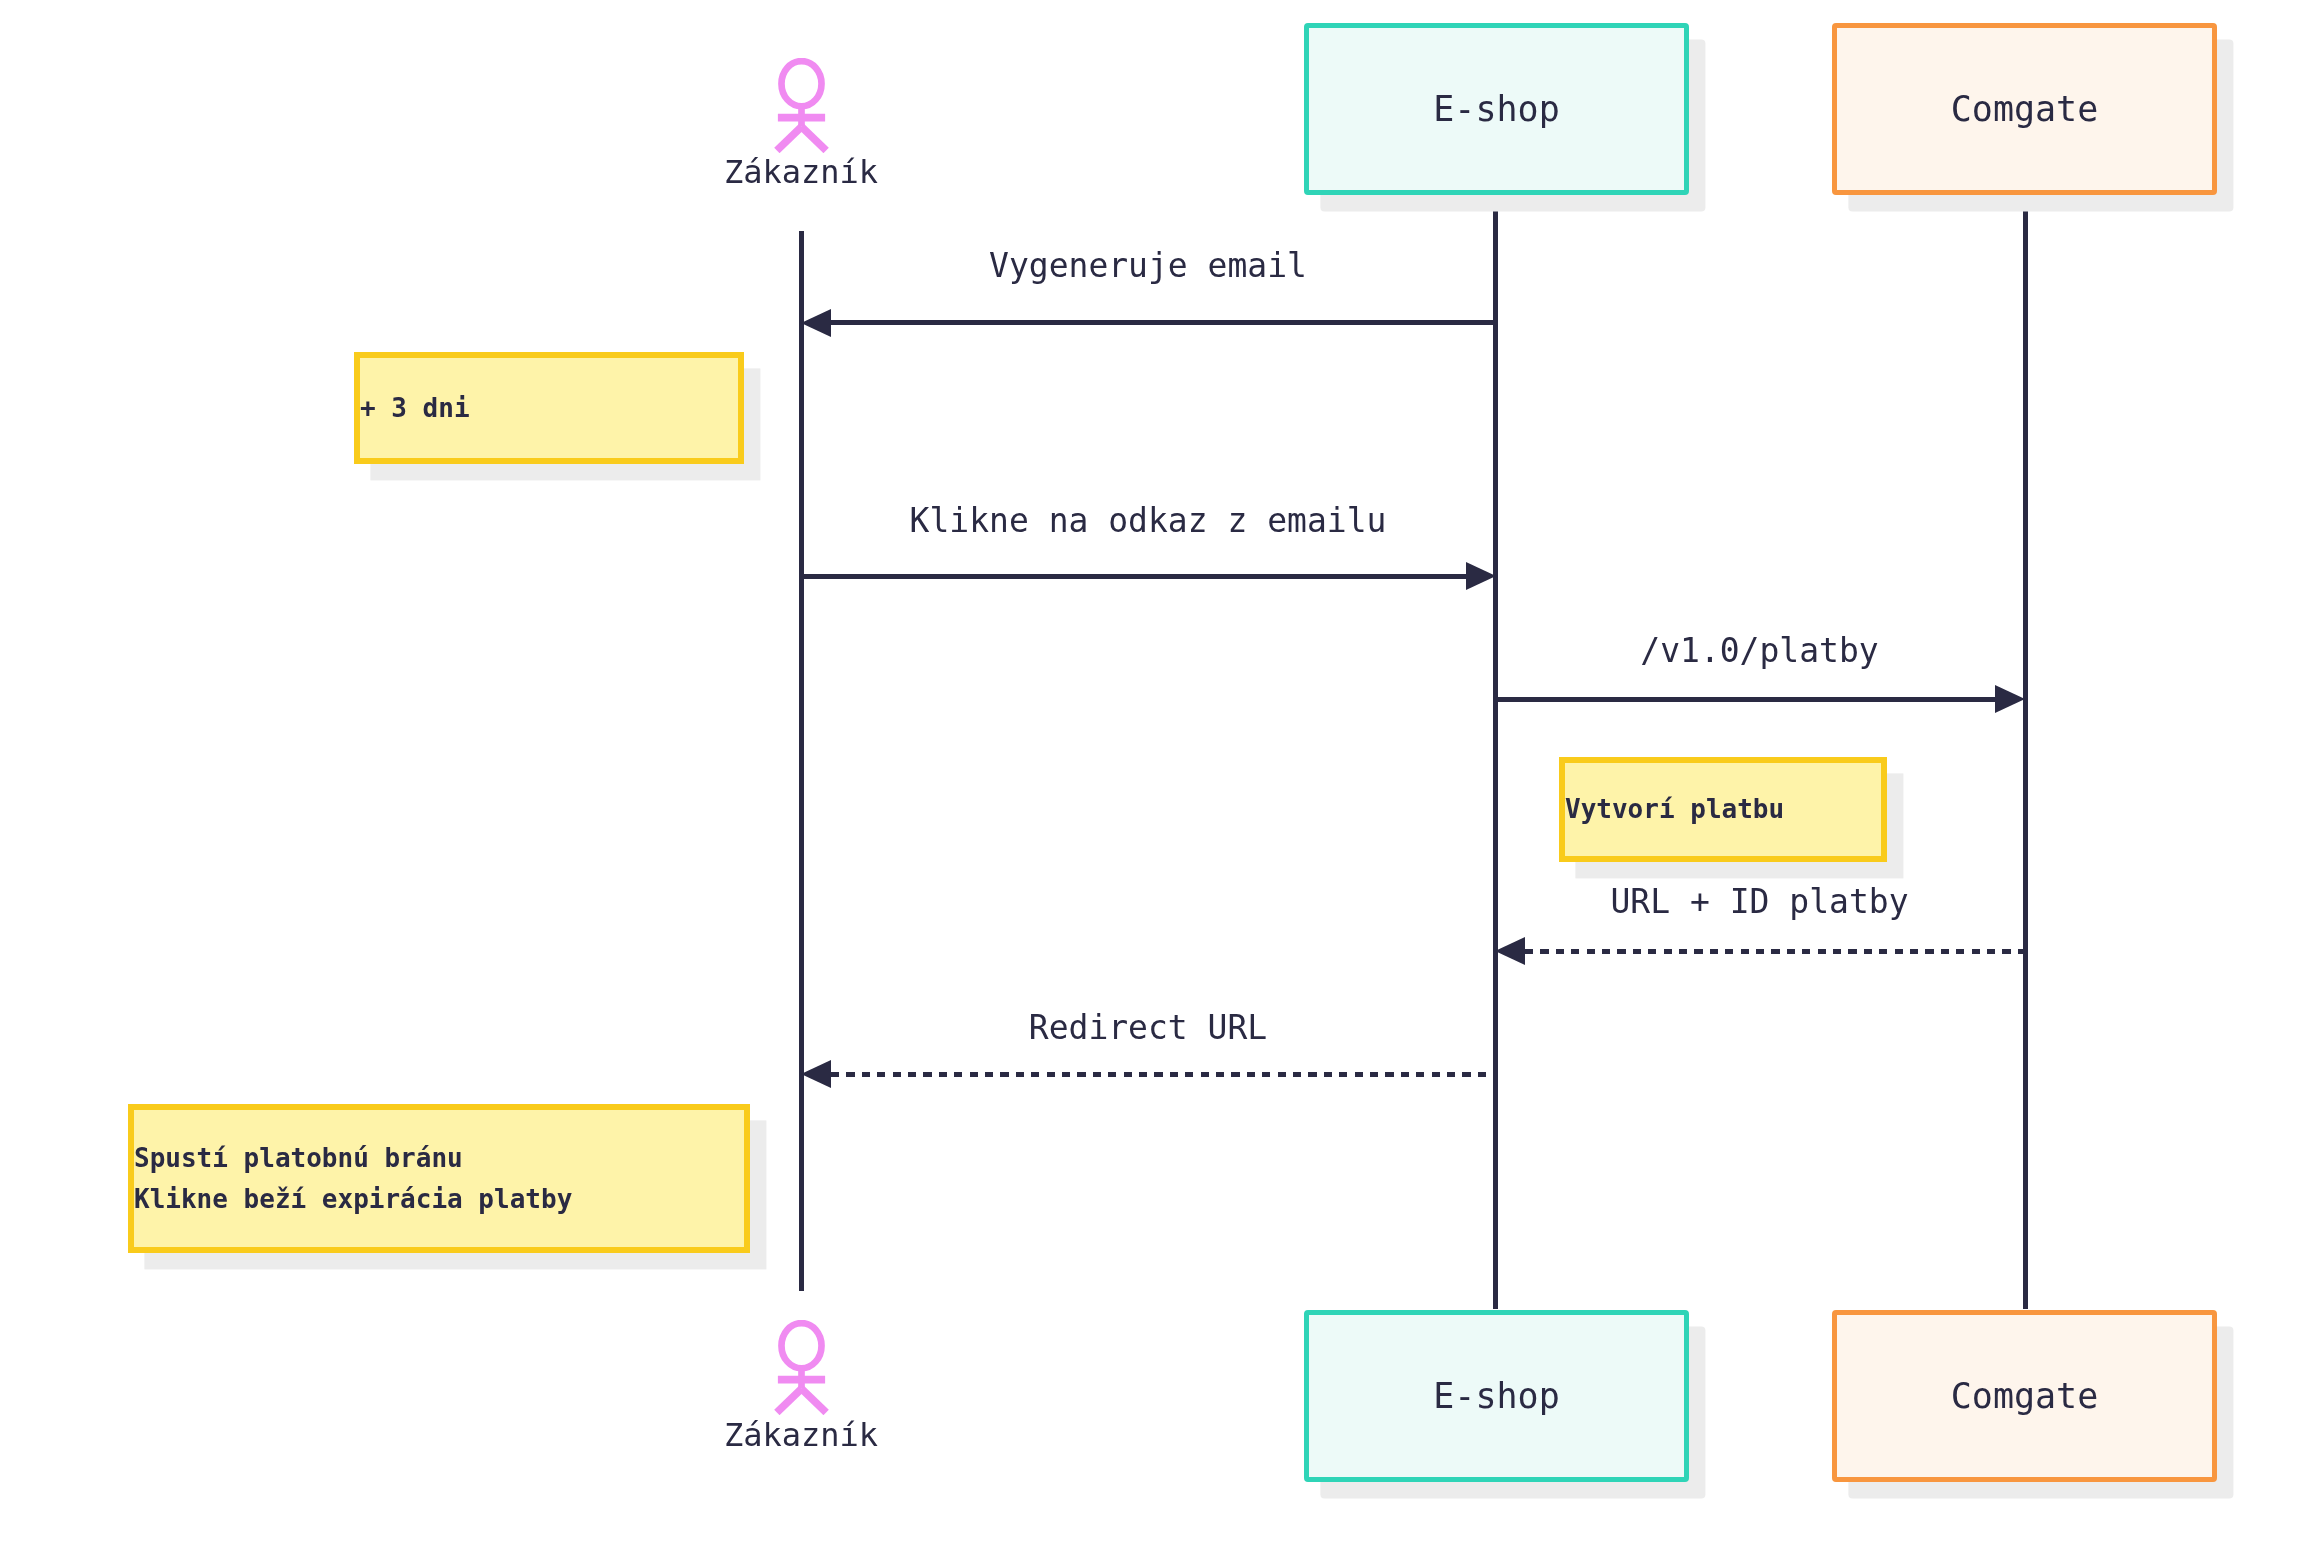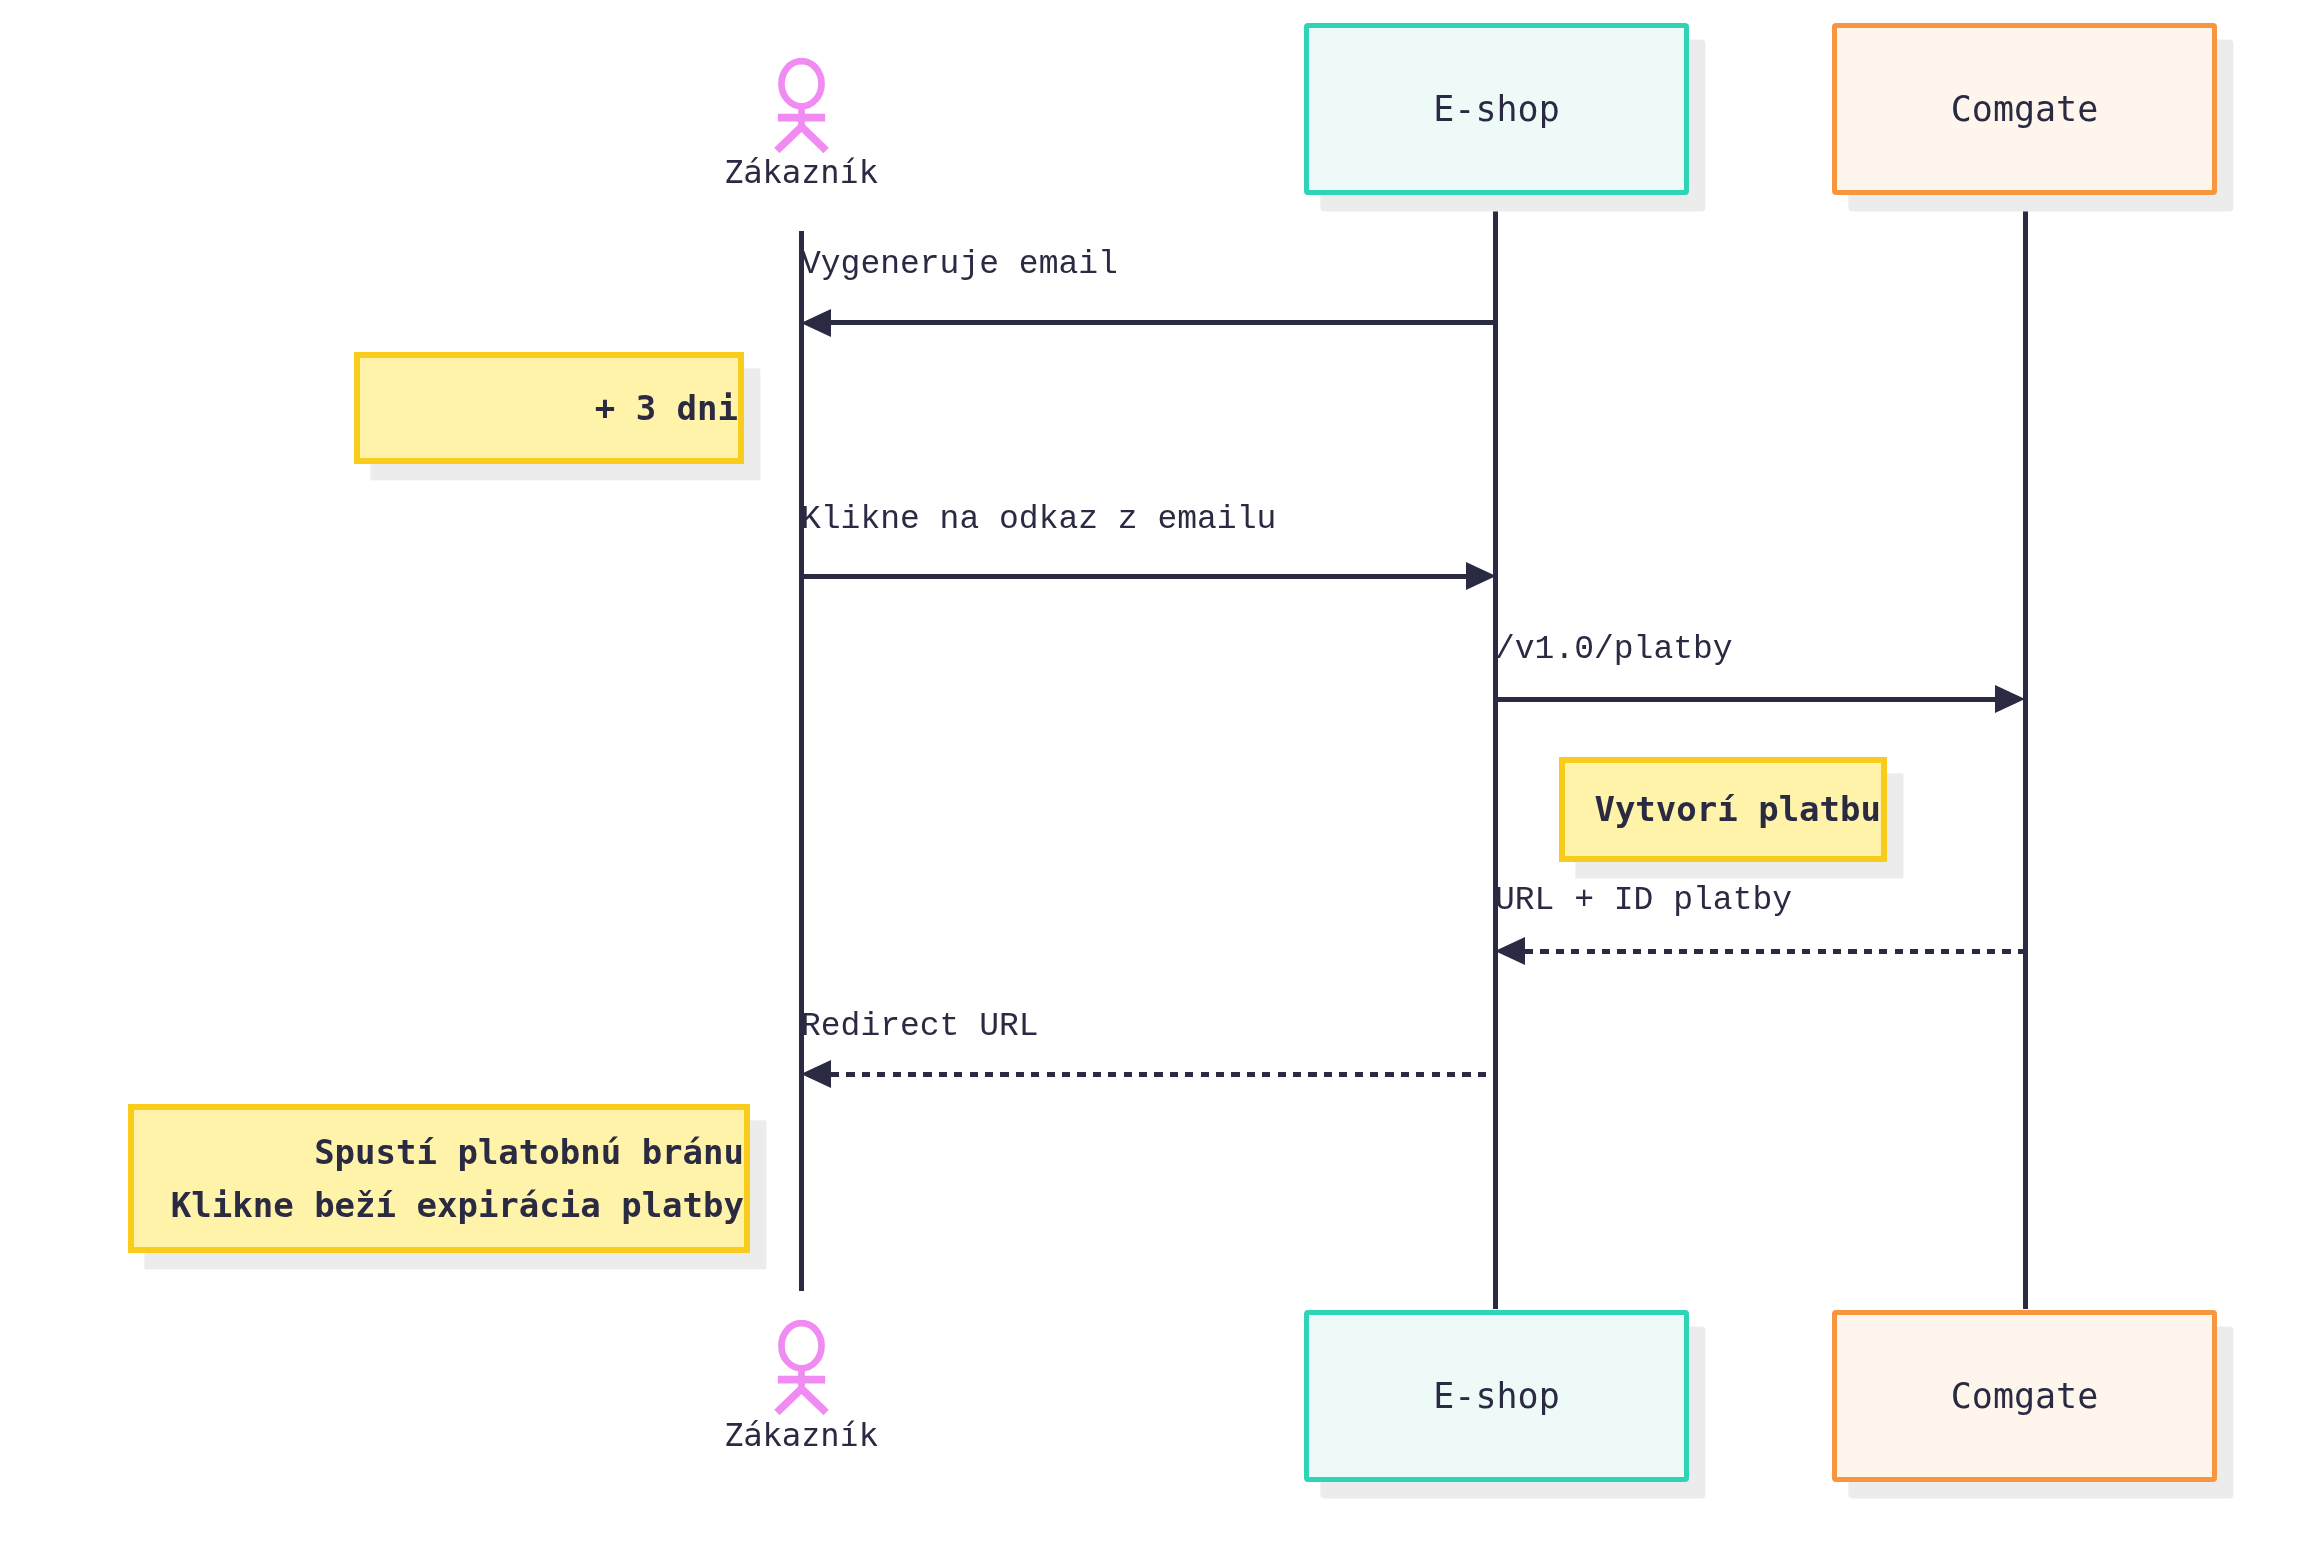--- a/index.html
+++ b/index.html
@@ -19,25 +19,25 @@
     font-size:35px; letter-spacing:0;
     box-shadow:16.4px 16.4px 0 #ECECEC;
   }
   .participant.teal   { border-color:#2FD4B7; background:#EDFAF8; }
   .participant.orange { border-color:#F8963F; background:#FEF5EC; }
 
   .note {
     position:absolute; box-sizing:border-box;
     border:6.2px solid #F9CB1B; background:#FEF3A9;
     box-shadow:16.4px 16.4px 0 #ECECEC;
-    display:flex; flex-direction:column; align-items:flex-end; justify-content:center;
-    font-weight:bold; font-size:34px; line-height:1.55; text-align:center;
+    display:flex; flex-direction:column; align-items:flex-start; justify-content:center;
+    font-weight:bold; font-size:26px; line-height:1.55; text-align:center;
   }
 
-  .msg-label { position:absolute; font-size:33px; white-space:nowrap;font-family:Liberation Mono, monospace; }
+  .msg-label { position:absolute; font-size:33px; text-align:center; white-space:nowrap; }
 
   .line { position:absolute; height:4.6px; background:#2A2A43; }
   .line.dotted {
     background:repeating-linear-gradient(to right,#2A2A43 0 8.2px,transparent 8.2px 15.4px);
   }
   .arrowhead { position:absolute; width:0; height:0; }
   .arrowhead.left  { border-top:14px solid transparent; border-bottom:14px solid transparent; border-right:30px solid #2A2A43; }
   .arrowhead.right { border-top:14px solid transparent; border-bottom:14px solid transparent; border-left:30px solid #2A2A43; }
 
   .actor-figure { position:absolute; }

